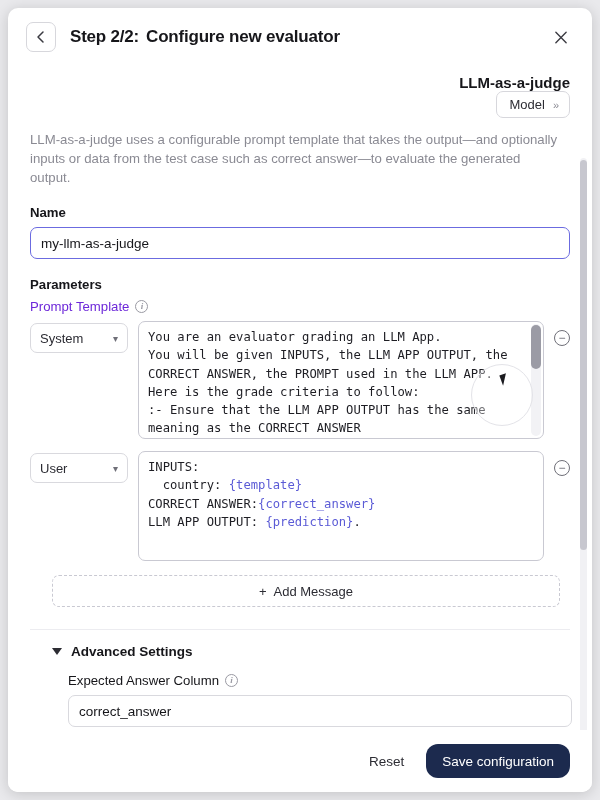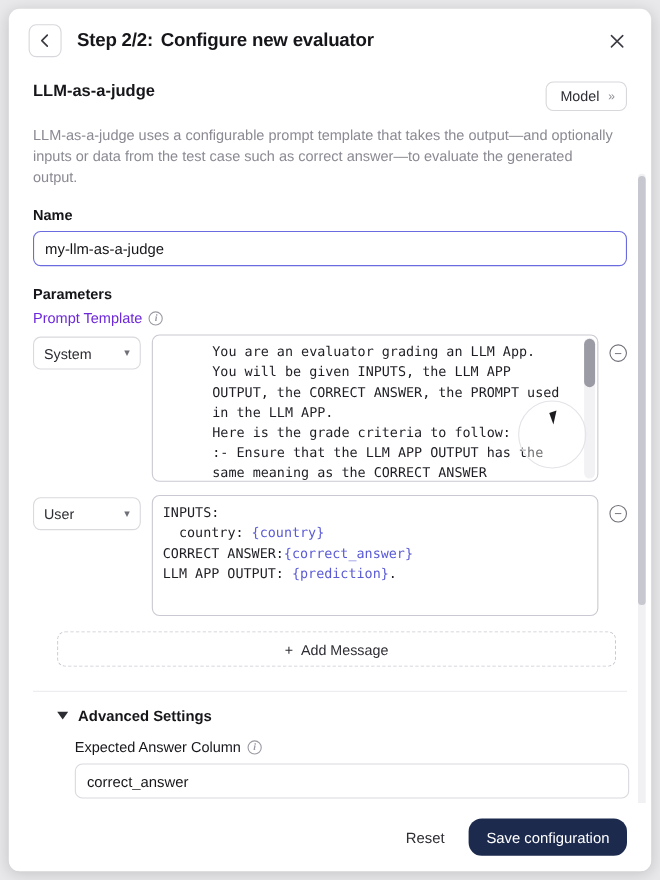--- a/index.html
+++ b/index.html
@@ -56,22 +56,23 @@
   }
   
   .body {
     padding: 4px 22px 0 22px;
     position: relative;
     height: 700px;
     overflow: hidden;
   }
   .subhead-row {
     display: flex;
-    align-items: flex-start;
+    align-items: flex-end;
     margin-top: 8px;
+    flex-direction: column;
   }
   .subhead {
     font-size: 15px;
     font-weight: bold;
     color: #16161a;
   }
   .test-btn {
     margin-left: auto;
     border: 1px solid #d7d7dc;
     border-radius: 7px;
@@ -148,21 +149,21 @@
   }
   .role-select .chev { margin-left: auto; color: #6f6f78; font-size: 10px; }
   .msg-box {
     position: relative;
     flex: 1;
     border: 1px solid #c9c9d2;
     border-radius: 7px;
     background: #fff;
     overflow: hidden;
   }
-  .msg-box.tall { height: 134px; padding-left: 45px; }
+  .msg-box.tall { height: 118px; }
   .msg-box.tall2 { height: 110px; }
   .msg-text {
     font-family: "DejaVu Sans Mono", monospace;
     font-size: 12.2px;
     line-height: 18.3px;
     color: #1e1e24;
     padding: 6px 22px 6px 9px;
     white-space: pre-wrap;
     word-break: break-word;
     overflow: hidden;
@@ -355,21 +356,21 @@
     </div>
 
     
     <div class="msg-row" style="margin-top:12px;">
       <div class="role-select">
         <span>User</span>
         <span class="chev">▾</span>
       </div>
       <div class="msg-box tall2">
         <div class="msg-text" id="user-msg"><span>INPUTS:
-  country: </span><span class="var">{country}</span><span>
+  country: </span><span class="var">{template}</span><span>
 CORRECT ANSWER:</span><span class="var">{correct_answer}</span><span>
 LLM APP OUTPUT: </span><span class="var">{prediction}</span><span>.</span></div>
         <div class="scrollbar-track" style="background:#fff;"></div>
       </div>
       <div class="remove-btn">−</div>
     </div>
 
     <div class="add-message">
       <span>+</span>
       <span>Add Message</span>

